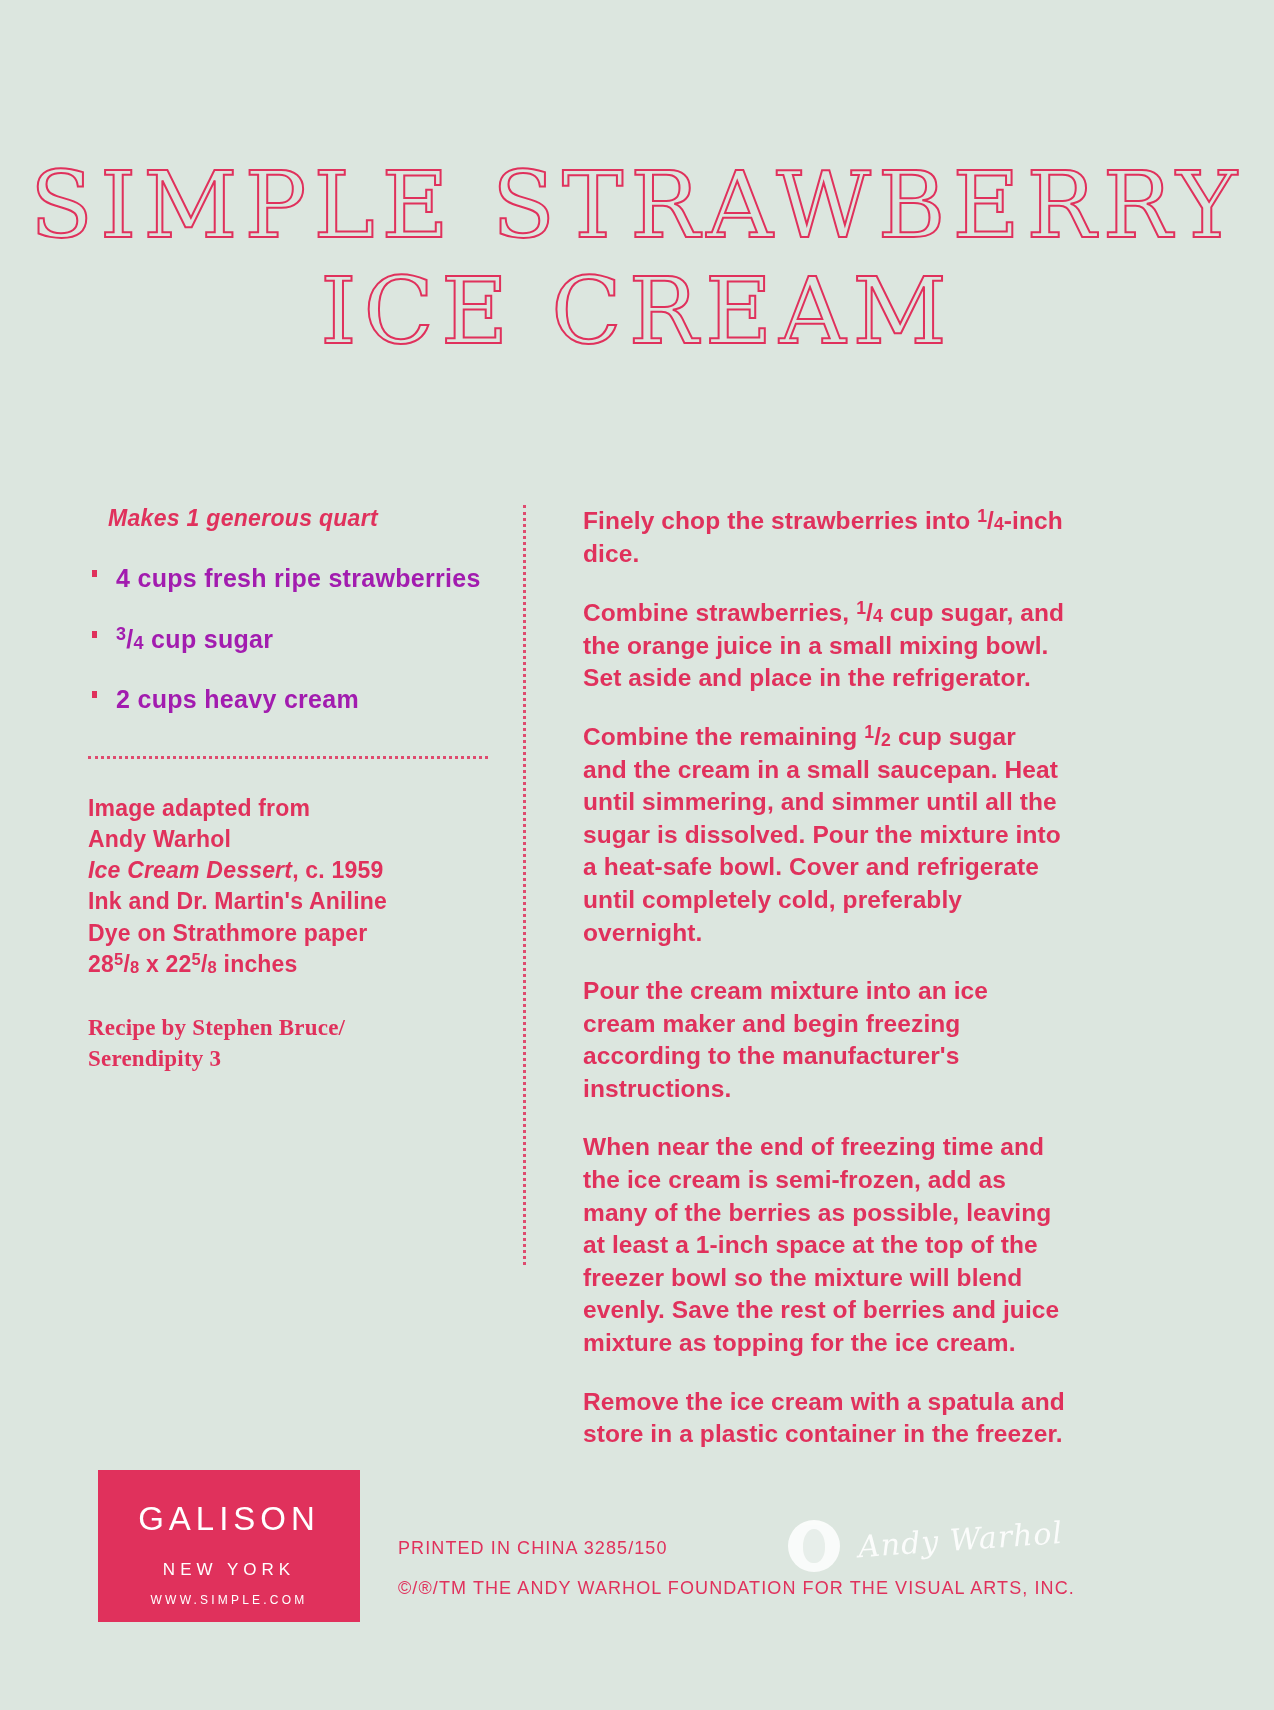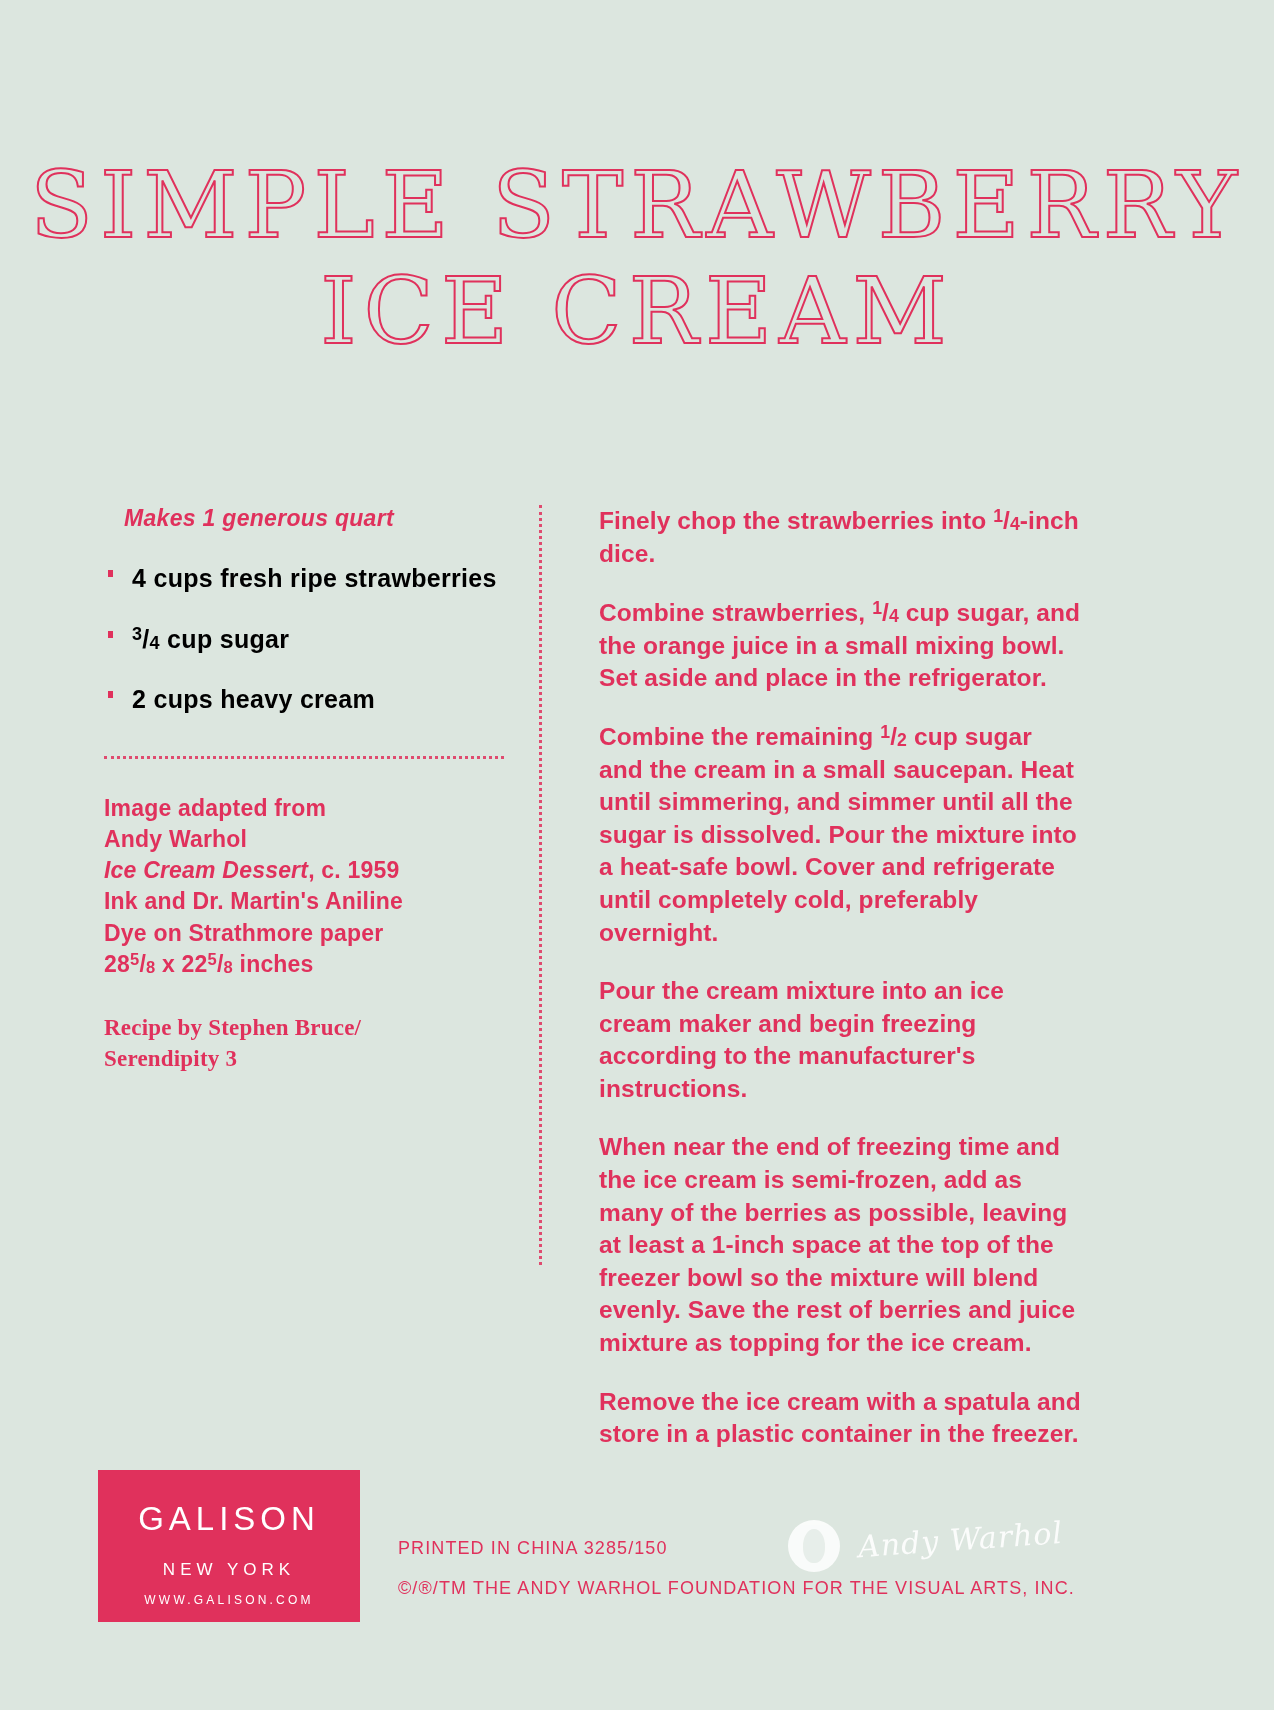--- a/index.html
+++ b/index.html
@@ -56,21 +56,21 @@
   .title-line1, .title-line2 {
     
     color: transparent;
     -webkit-text-stroke: 2px #e0315c;
   }
 
   
   .content {
     position: absolute;
     top: 505px;
-    left: 16px;
+    left: 0;
     width: 1066px;
     display: flex;
     gap: 25px;
   }
   .col-left {
     width: 460px;
     margin-left: 88px;
     position: relative;
   }
   .divider-v {
@@ -96,21 +96,21 @@
   }
   ul.ingredients {
     list-style: none;
     margin: 0;
     padding: 0;
   }
   ul.ingredients li {
     position: relative;
     font-size: 25px;
     font-weight: bold;
-    color: #000000;
+    color: #a21caf;
     line-height: 1.3;
     margin-bottom: 28px;
     padding-left: 28px;
     letter-spacing: .3px;
   }
   ul.ingredients li::before {
     content: "";
     position: absolute;
     left: 4px;
     top: 8px;
@@ -313,21 +313,21 @@
       <p>When near the end of freezing time and the ice cream is semi-frozen, add as many of the berries as possible, leaving at least a 1-inch space at the top of the freezer bowl so the mixture will blend evenly. Save the rest of berries and juice mixture as topping for the ice cream.</p>
       <p>Remove the ice cream with a spatula and store in a plastic container in the freezer.</p>
     </div>
 
   </div>
 
   <div class="footer">
     <div class="galison-logo">
       <div class="galison-name">GALISON</div>
       <div class="galison-city">NEW YORK</div>
-      <div class="galison-url">WWW.GALISON.COM</div>
+      <div class="galison-url">WWW.SIMPLE.COM</div>
     </div>
     <div class="print-line">PRINTED IN CHINA 3285/150</div>
     <div class="copyright-line">©/®/TM THE ANDY WARHOL FOUNDATION FOR THE VISUAL ARTS, INC.</div>
     <div class="warhol-mark">
       <div class="warhol-badge"></div>
       <div class="warhol-sig">Andy Warhol</div>
     </div>
   </div>
 
 </div>

